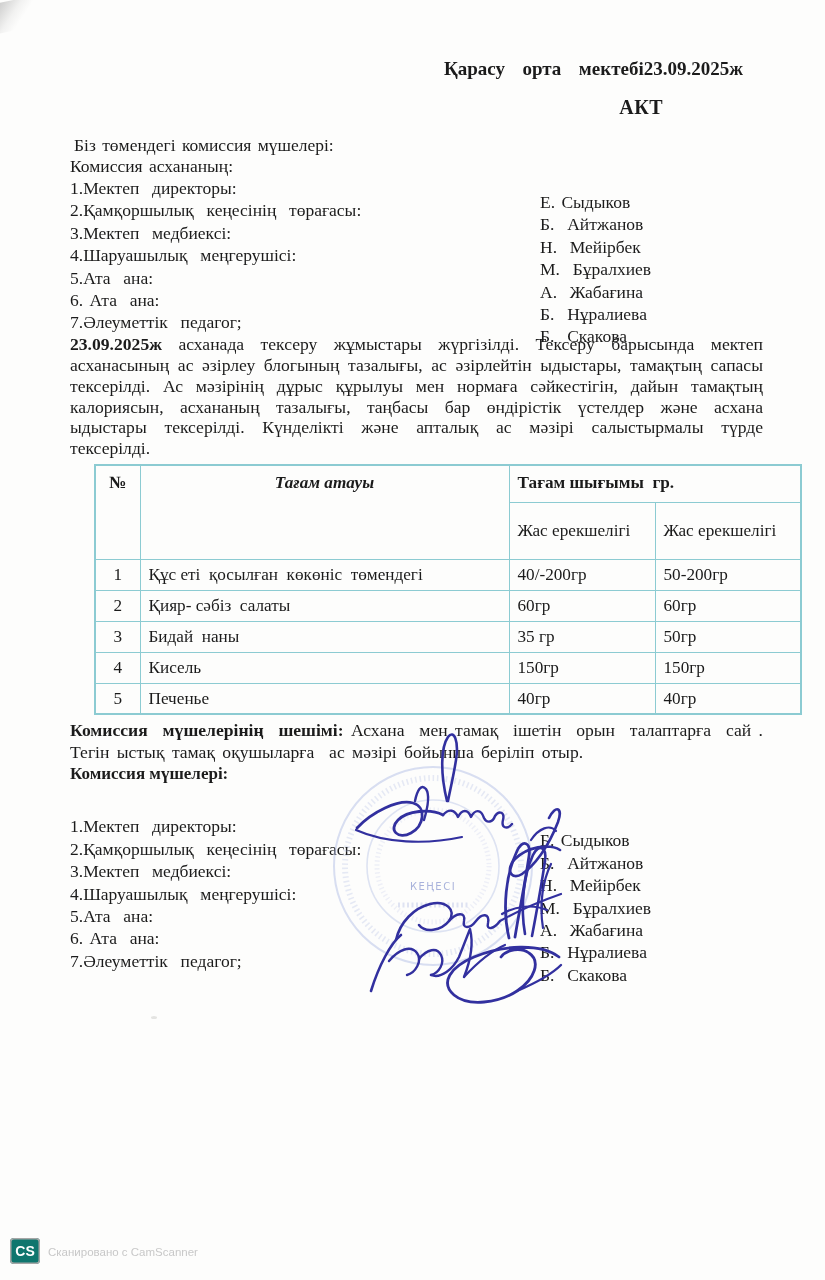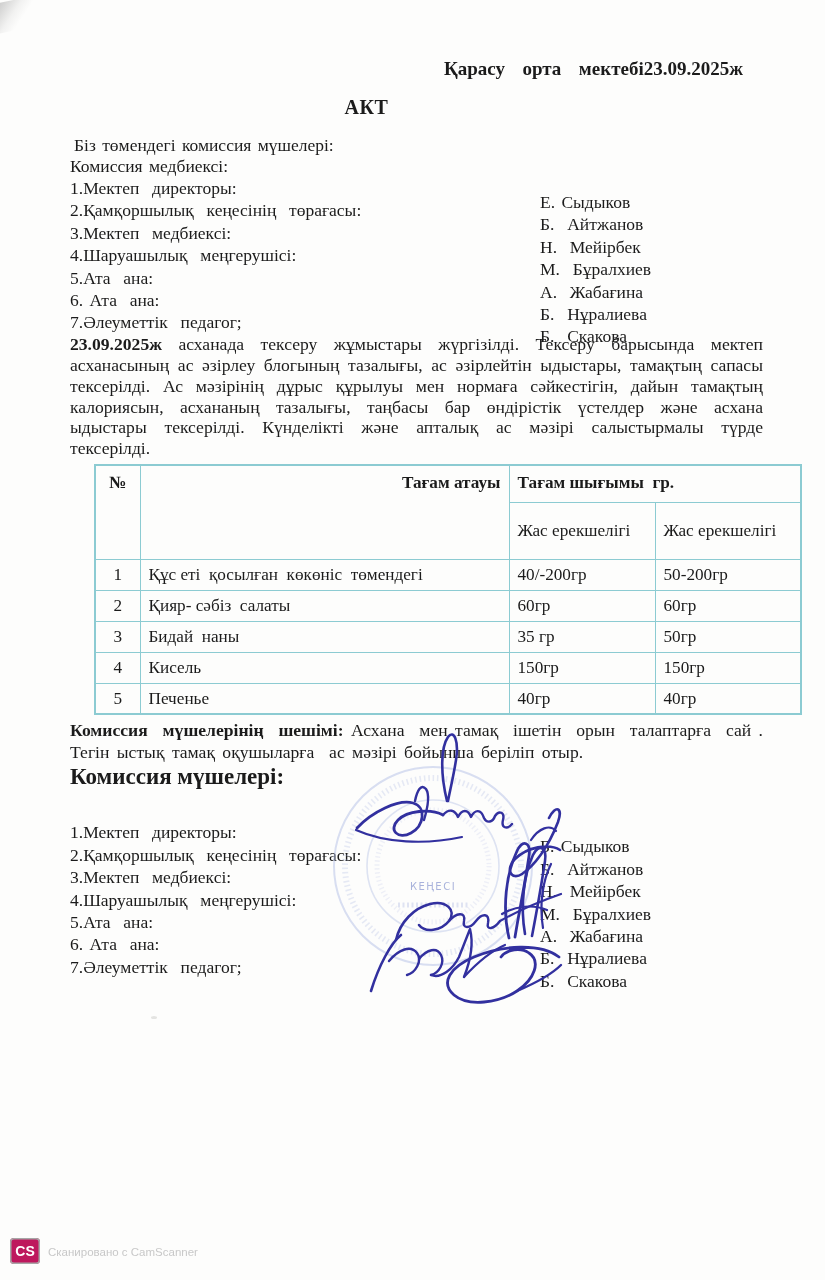--- a/index.html
+++ b/index.html
@@ -14,21 +14,21 @@
   }
   .content { padding: 58px 58px 0 70px; }
   .pre { white-space: pre-wrap; }
 
   
   .doc-header { display: flex; justify-content: flex-end; padding-left: 20px; padding-right: 24px; }
   .school { font-weight: bold; font-size: 19px; word-spacing: 4px; }
   .doc-date { font-weight: bold; font-size: 19px; }
 
   
-  .doc-title { text-align: center; font-weight: bold; font-size: 20px; letter-spacing: .5px; margin-top: 16px; padding-right: 104px; }
+  .doc-title { text-align: right; font-weight: bold; font-size: 20px; letter-spacing: .5px; margin-top: 16px; padding-right: 104px; }
 
   .intro1 { font-size: 17.5px; margin-top: 16px; padding-left: 4px; word-spacing: 2px; }
   .intro2 { font-size: 17.5px; word-spacing: 2px; }
 
   
   .mrow { position: relative; font-size: 17.5px; line-height: 22.4px; word-spacing: 2px; }
   .mrow .mname { position: absolute; left: 470px; top: 14px; }
 
   
   .para {
@@ -49,39 +49,39 @@
     font-size: 17.2px;
     table-layout: fixed;
   }
   table.menu td { border: 1.6px solid #8ccbd2; padding: 2px 8px; }
   table.menu { border: 2.5px solid #8ccbd2; }
   td.c-no { width: 45px; text-align: center; }
   td.c-dish { width: 369px; padding-left: 14px; }
   td.c-o1 { width: 125px; padding-left: 12px; }
   td.c-o2 { width: 169px; padding-left: 16px; }
   tr.h1 td { font-weight: bold; height: 37px; vertical-align: top; padding-top: 7px; }
-  tr.h1 td.c-dish { text-align: right; }
+  tr.h1 td.c-dish { text-align: center; font-style: italic; }
   tr.h2 td { height: 57px; vertical-align: middle; line-height: 21px; padding-left: 8px; }
   tr.data td { height: 31px; }
 
   
   .decision { margin-top: 5px; font-size: 17.6px; line-height: 21.5px; text-align: justify; word-spacing: 3px; padding-right: 4px; }
-  .sign-heading { font-weight: bold; font-size: 23px; margin-top: 1px; }
+  .sign-heading { font-weight: bold; font-size: 17px; margin-top: 1px; }
 
   .sign-block { margin-top: 31px; position: relative; }
 
   
   .ink-overlay { position: absolute; left: 0; top: 0; pointer-events: none; }
   .stamp-text { font-family: "DejaVu Sans", sans-serif; filter: blur(.4px); }
 
   
   .cs-badge {
     position: absolute; left: 10px; top: 1238px;
     width: 30px; height: 26px; border-radius: 4px;
-    background: #be185d;
+    background: #0f766e;
     color: #ffffff; font-family: "Liberation Sans", sans-serif;
     font-weight: bold; font-size: 14px;
     display: flex; align-items: center; justify-content: center;
     box-shadow: inset 0 0 0 1.5px #a7a7a7;
   }
   .cs-note { position: absolute; left: 48px; top: 1246px; color: #c8c8c8; font-family: "Liberation Sans", sans-serif; font-size: 11.5px; }
 
   
   .smudge { position: absolute; left: -6px; top: 0; width: 42px; height: 30px;
     background: linear-gradient(135deg, rgba(120,120,120,.45), rgba(160,160,160,.12) 45%, transparent 65%);
@@ -97,21 +97,21 @@
   <div class="content">
 
     <div class="doc-header">
       <div class="school pre">Қарасу  орта  мектебі</div>
       <div class="doc-date">23.09.2025ж</div>
     </div>
 
     <div class="doc-title">АКТ</div>
 
     <div class="intro1 pre">Біз төмендегі комиссия мүшелері:</div>
-    <div class="intro2 pre">Комиссия медбиексі:</div>
+    <div class="intro2 pre">Комиссия асхананың:</div>
 
     <div>
       <div class="mrow">
         <span class="pre">1.Мектеп  директоры:</span>
         <span class="mname pre">Е. Сыдыков</span>
       </div>
       <div class="mrow">
         <span class="pre">2.Қамқоршылық  кеңесінің  төрағасы:</span>
         <span class="mname pre">Б.  Айтжанов</span>
       </div>

